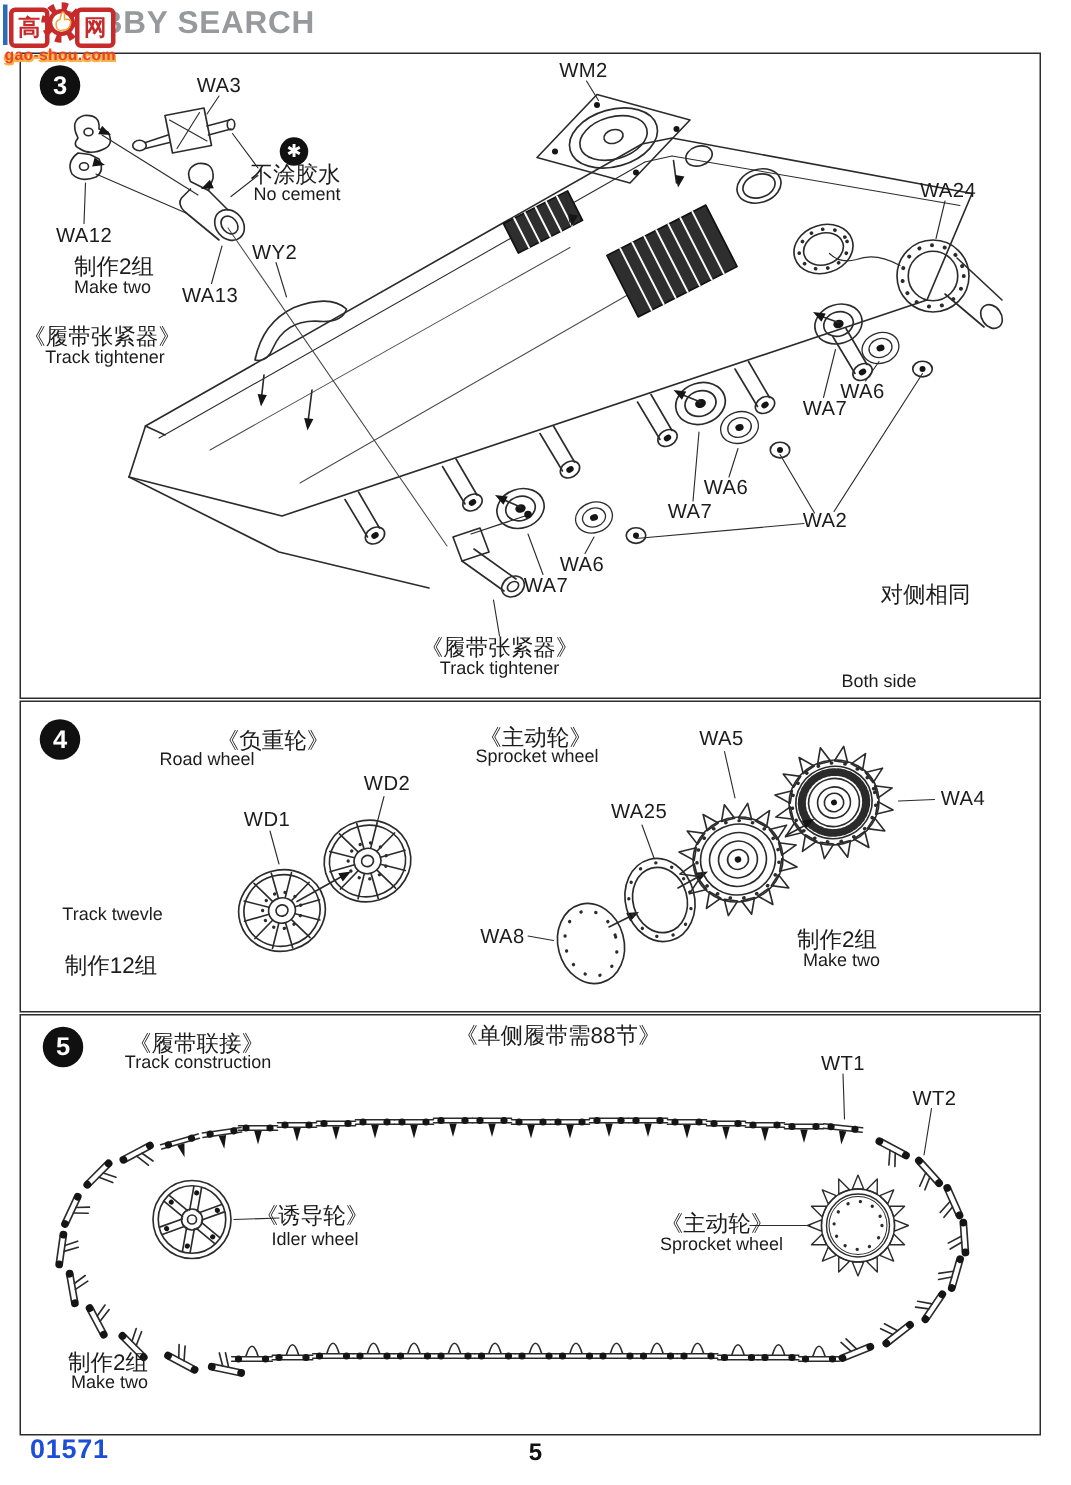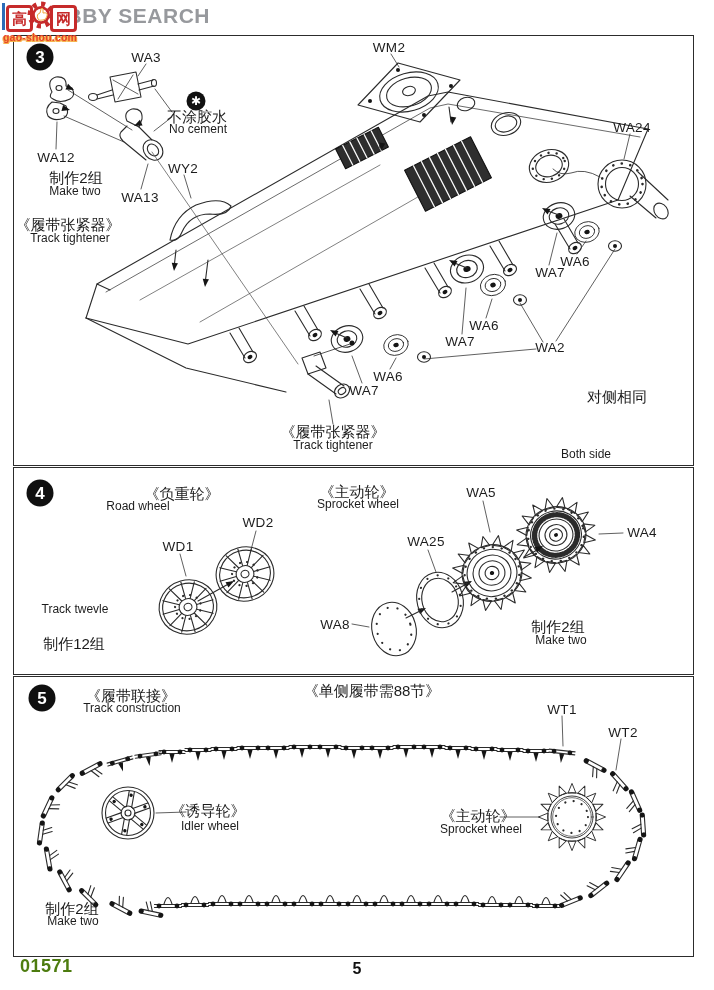--- a/index.html
+++ b/index.html
@@ -10,21 +10,21 @@
        fill:none;stroke:#2b2b2b;stroke-width:1.1;stroke-linejoin:round;stroke-linecap:round;}
   .lb{position:absolute;z-index:3;transform:translate(-50%,-50%);white-space:nowrap;color:#1c1c1c;}
   .part{font-size:13.5px;letter-spacing:.3px;}
   .cn{font-size:15px;}
   .en{font-size:12px;}
   .badge{position:absolute;z-index:3;width:27px;height:27px;border-radius:50%;background:#101010;
          color:#ffffff;font-weight:bold;font-size:17px;line-height:27px;text-align:center;
          transform:translate(-50%,-50%);}
   .nc-icon{position:absolute;z-index:3;width:19px;height:19px;border-radius:50%;background:#111;
          color:#fff;font-size:12px;line-height:19px;text-align:center;transform:translate(-50%,-50%);}
-  .kit{position:absolute;z-index:3;left:20px;top:956px;font-weight:bold;font-size:18px;letter-spacing:.5px;color:#4d7c0f;}
+  .kit{position:absolute;z-index:3;left:20px;top:956px;font-weight:bold;font-size:18px;letter-spacing:.5px;color:#1d4ed8;}
   .pageno{position:absolute;z-index:3;left:357px;top:969px;transform:translate(-50%,-50%);
          font-weight:bold;font-size:16px;color:#111;}
   
   .wm-text{position:absolute;z-index:4;left:34px;top:4px;font-weight:bold;font-size:21px;
          letter-spacing:.5px;color:#97999d;}
   .logo{position:absolute;z-index:5;left:2px;top:2px;width:110px;height:46px;}
   .logo-bar{position:absolute;left:0;top:1px;width:3px;height:27px;background:#2b6cb8;}
   .lg-box{position:absolute;top:3px;width:21px;height:21px;border:3px solid #c62a2a;border-radius:4px;
          background:#fff;color:#c62a2a;font-weight:bold;font-size:15px;line-height:21px;text-align:center;}
   .lg-gear{position:absolute;left:24px;top:-2px;}

